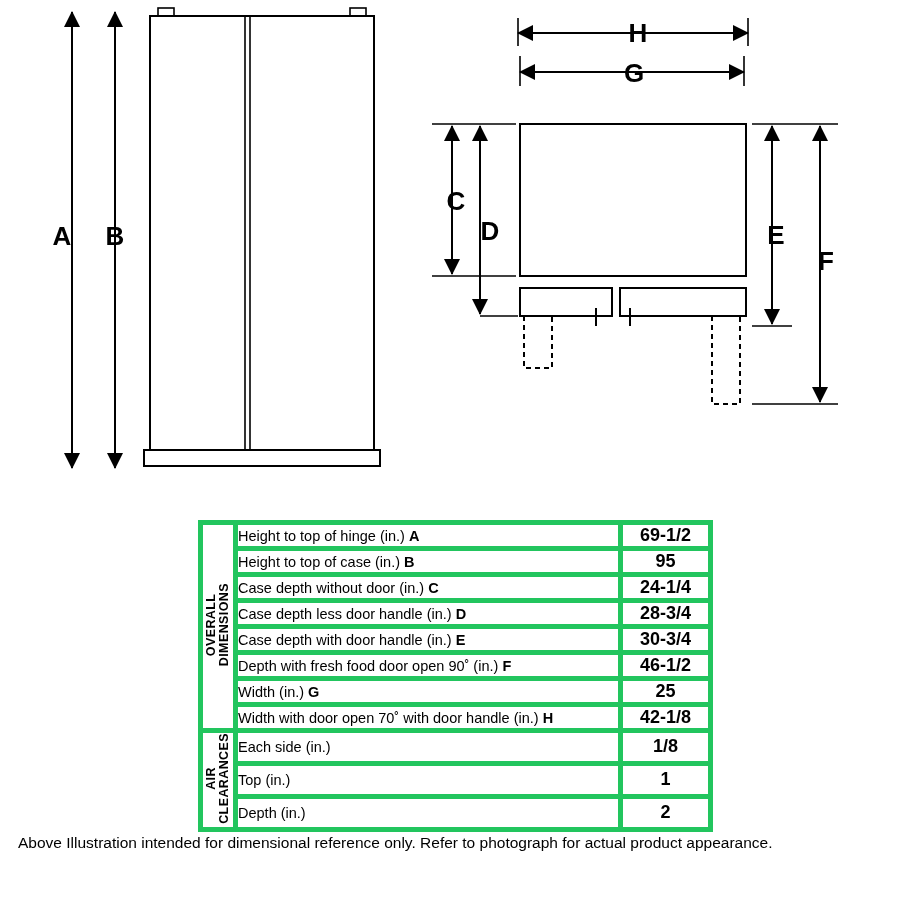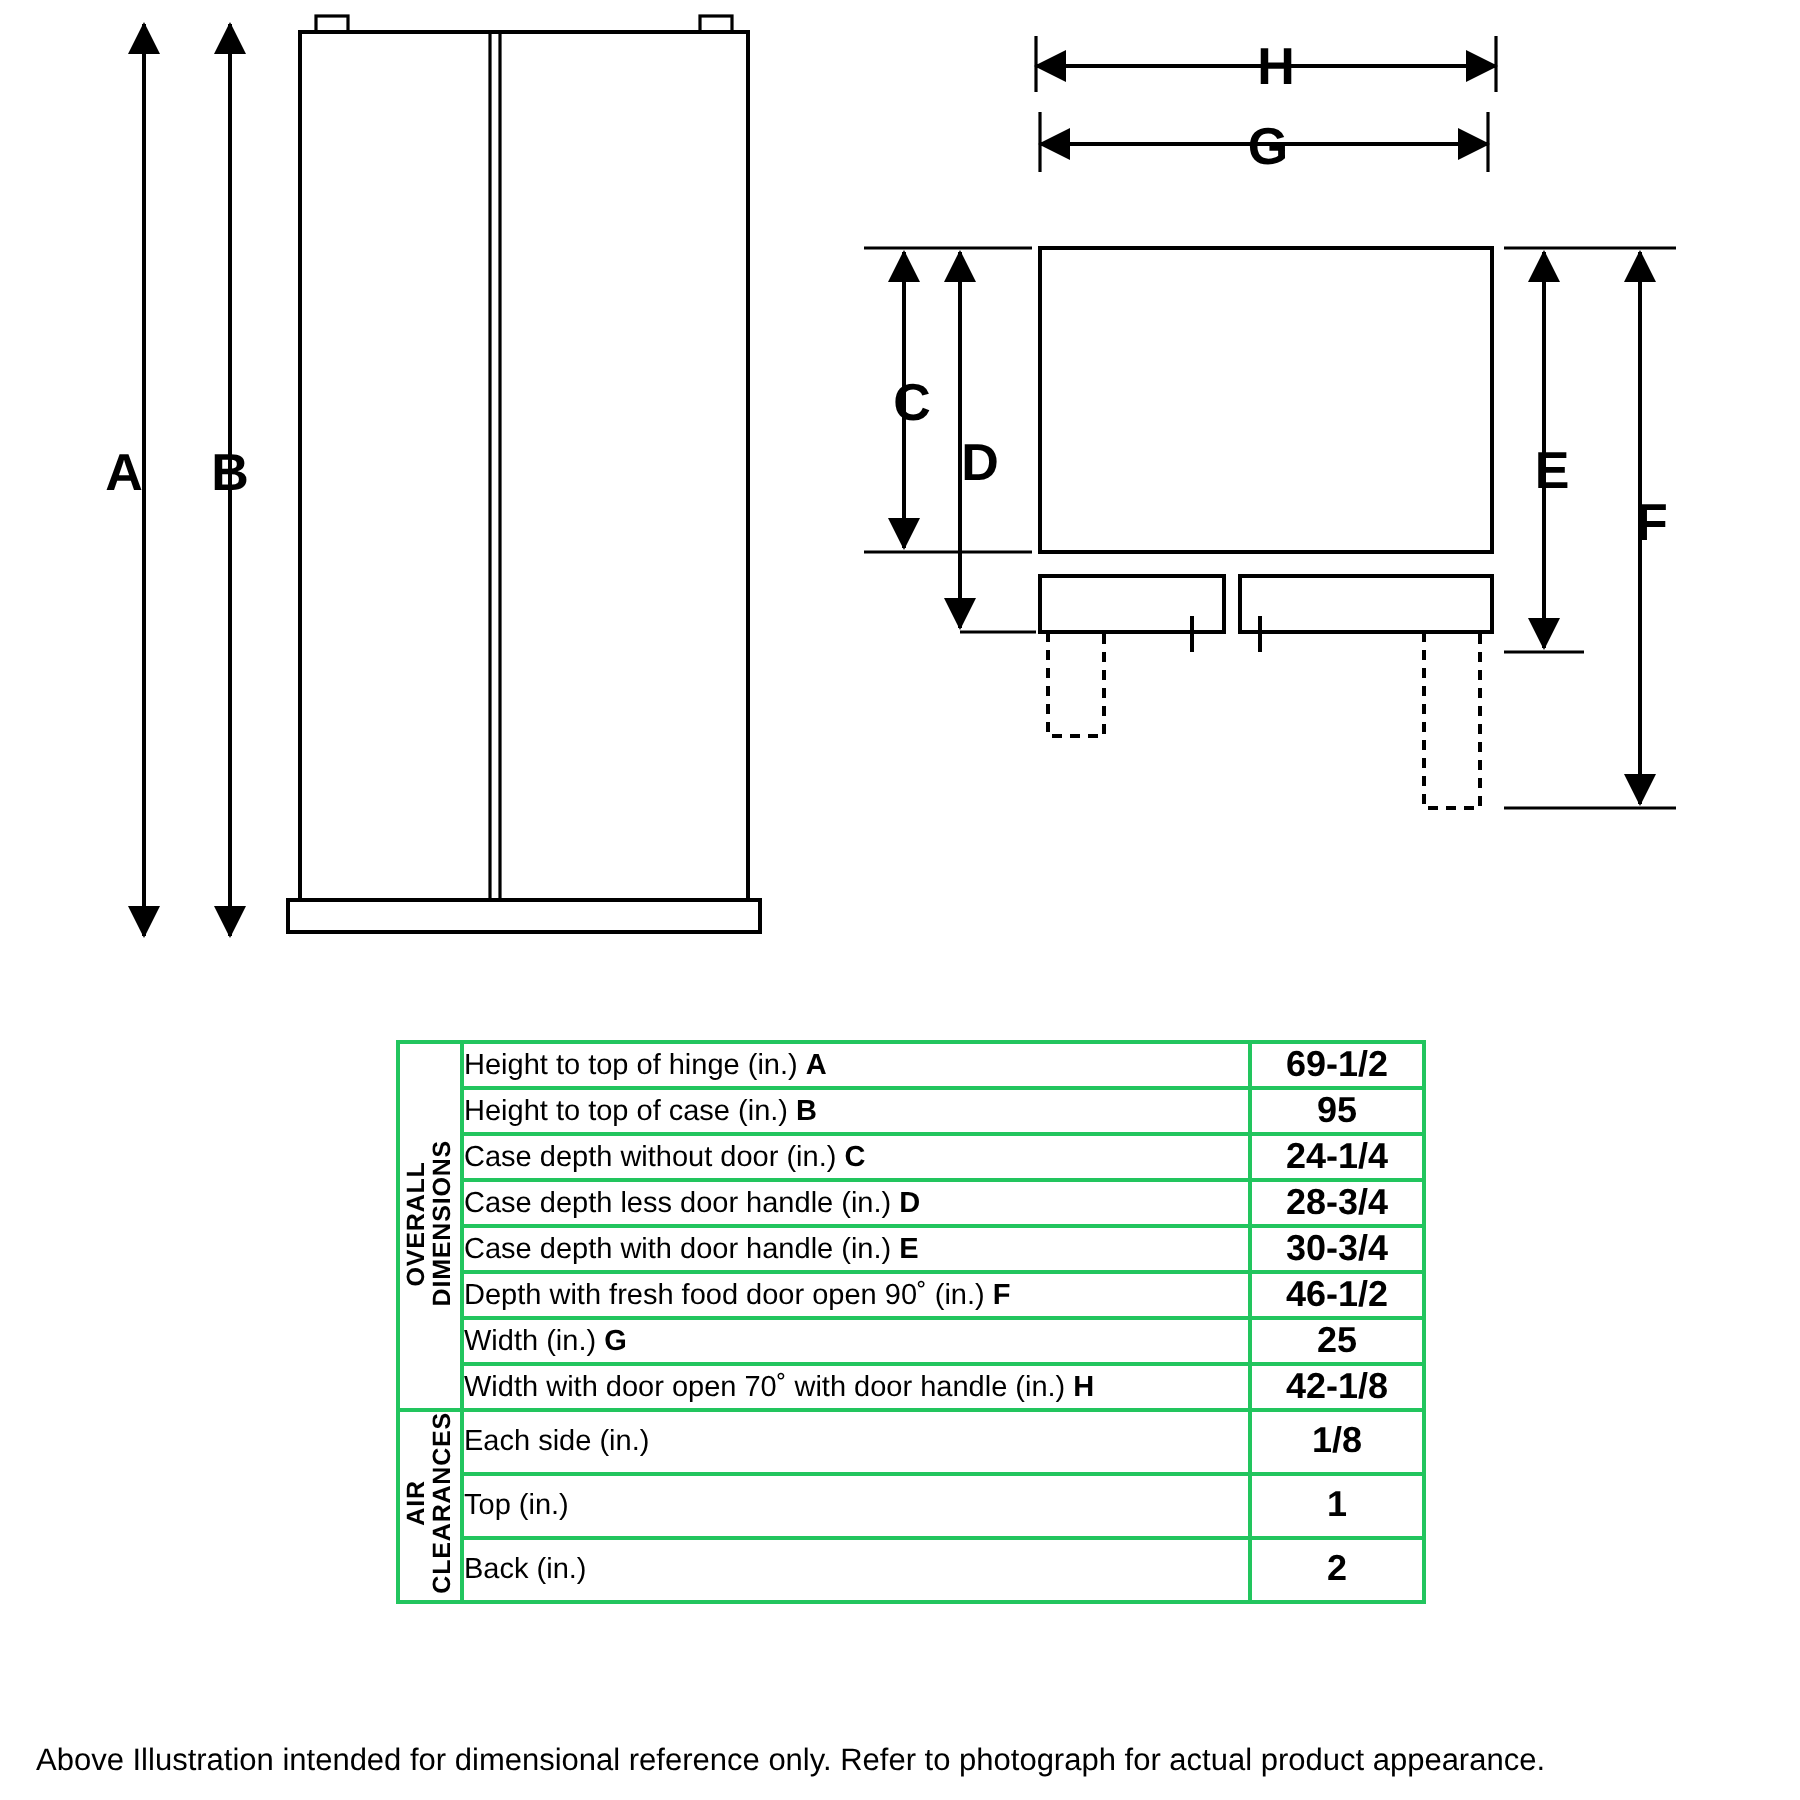--- a/index.html
+++ b/index.html
@@ -38,21 +38,21 @@
     left: 198px;
     top: 520px;
     width: 515px;
   }
   table.spec {
     border-collapse: collapse;
     width: 515px;
     font-size: 14.5px;
   }
   table.spec td {
-    border: 2px solid #22c55e;
+    border: 5px solid #22c55e;
     padding: 0;
   }
   td.group-label {
     width: 30px;
     text-align: center;
     vertical-align: middle;
     font-weight: bold;
     font-size: 12.5px;
     letter-spacing: 0.4px;
   }
@@ -77,21 +77,21 @@
     text-align: center;
     font-weight: bold;
     font-size: 18px;
     padding: 6px 4px;
   }
   .row-h { height: 22px; margin-left: 22px; }
 
   #footnote {
     position: absolute;
     left: 18px;
-    top: 872px;
+    top: 834px;
     font-size: 15.5px;
     font-family: "Liberation Sans", sans-serif;
     color: #000000;
     white-space: nowrap;
   }
 </style>
 </head>
 <body>
 
 <div id="diagram-area">
@@ -260,21 +260,21 @@
         <td class="value">1/8</td>
       </tr>
       <tr>
         <td class="desc row-h">
           <span>Top (in.)</span>
         </td>
         <td class="value">1</td>
       </tr>
       <tr>
         <td class="desc row-h">
-          <span>Back (in.)</span>
+          <span>Depth (in.)</span>
         </td>
         <td class="value">2</td>
       </tr>
     </tbody>
   </table>
 </div>
 
 <div id="footnote">Above Illustration intended for dimensional reference only. Refer to photograph for actual product appearance.</div>
 
 </body></html>

